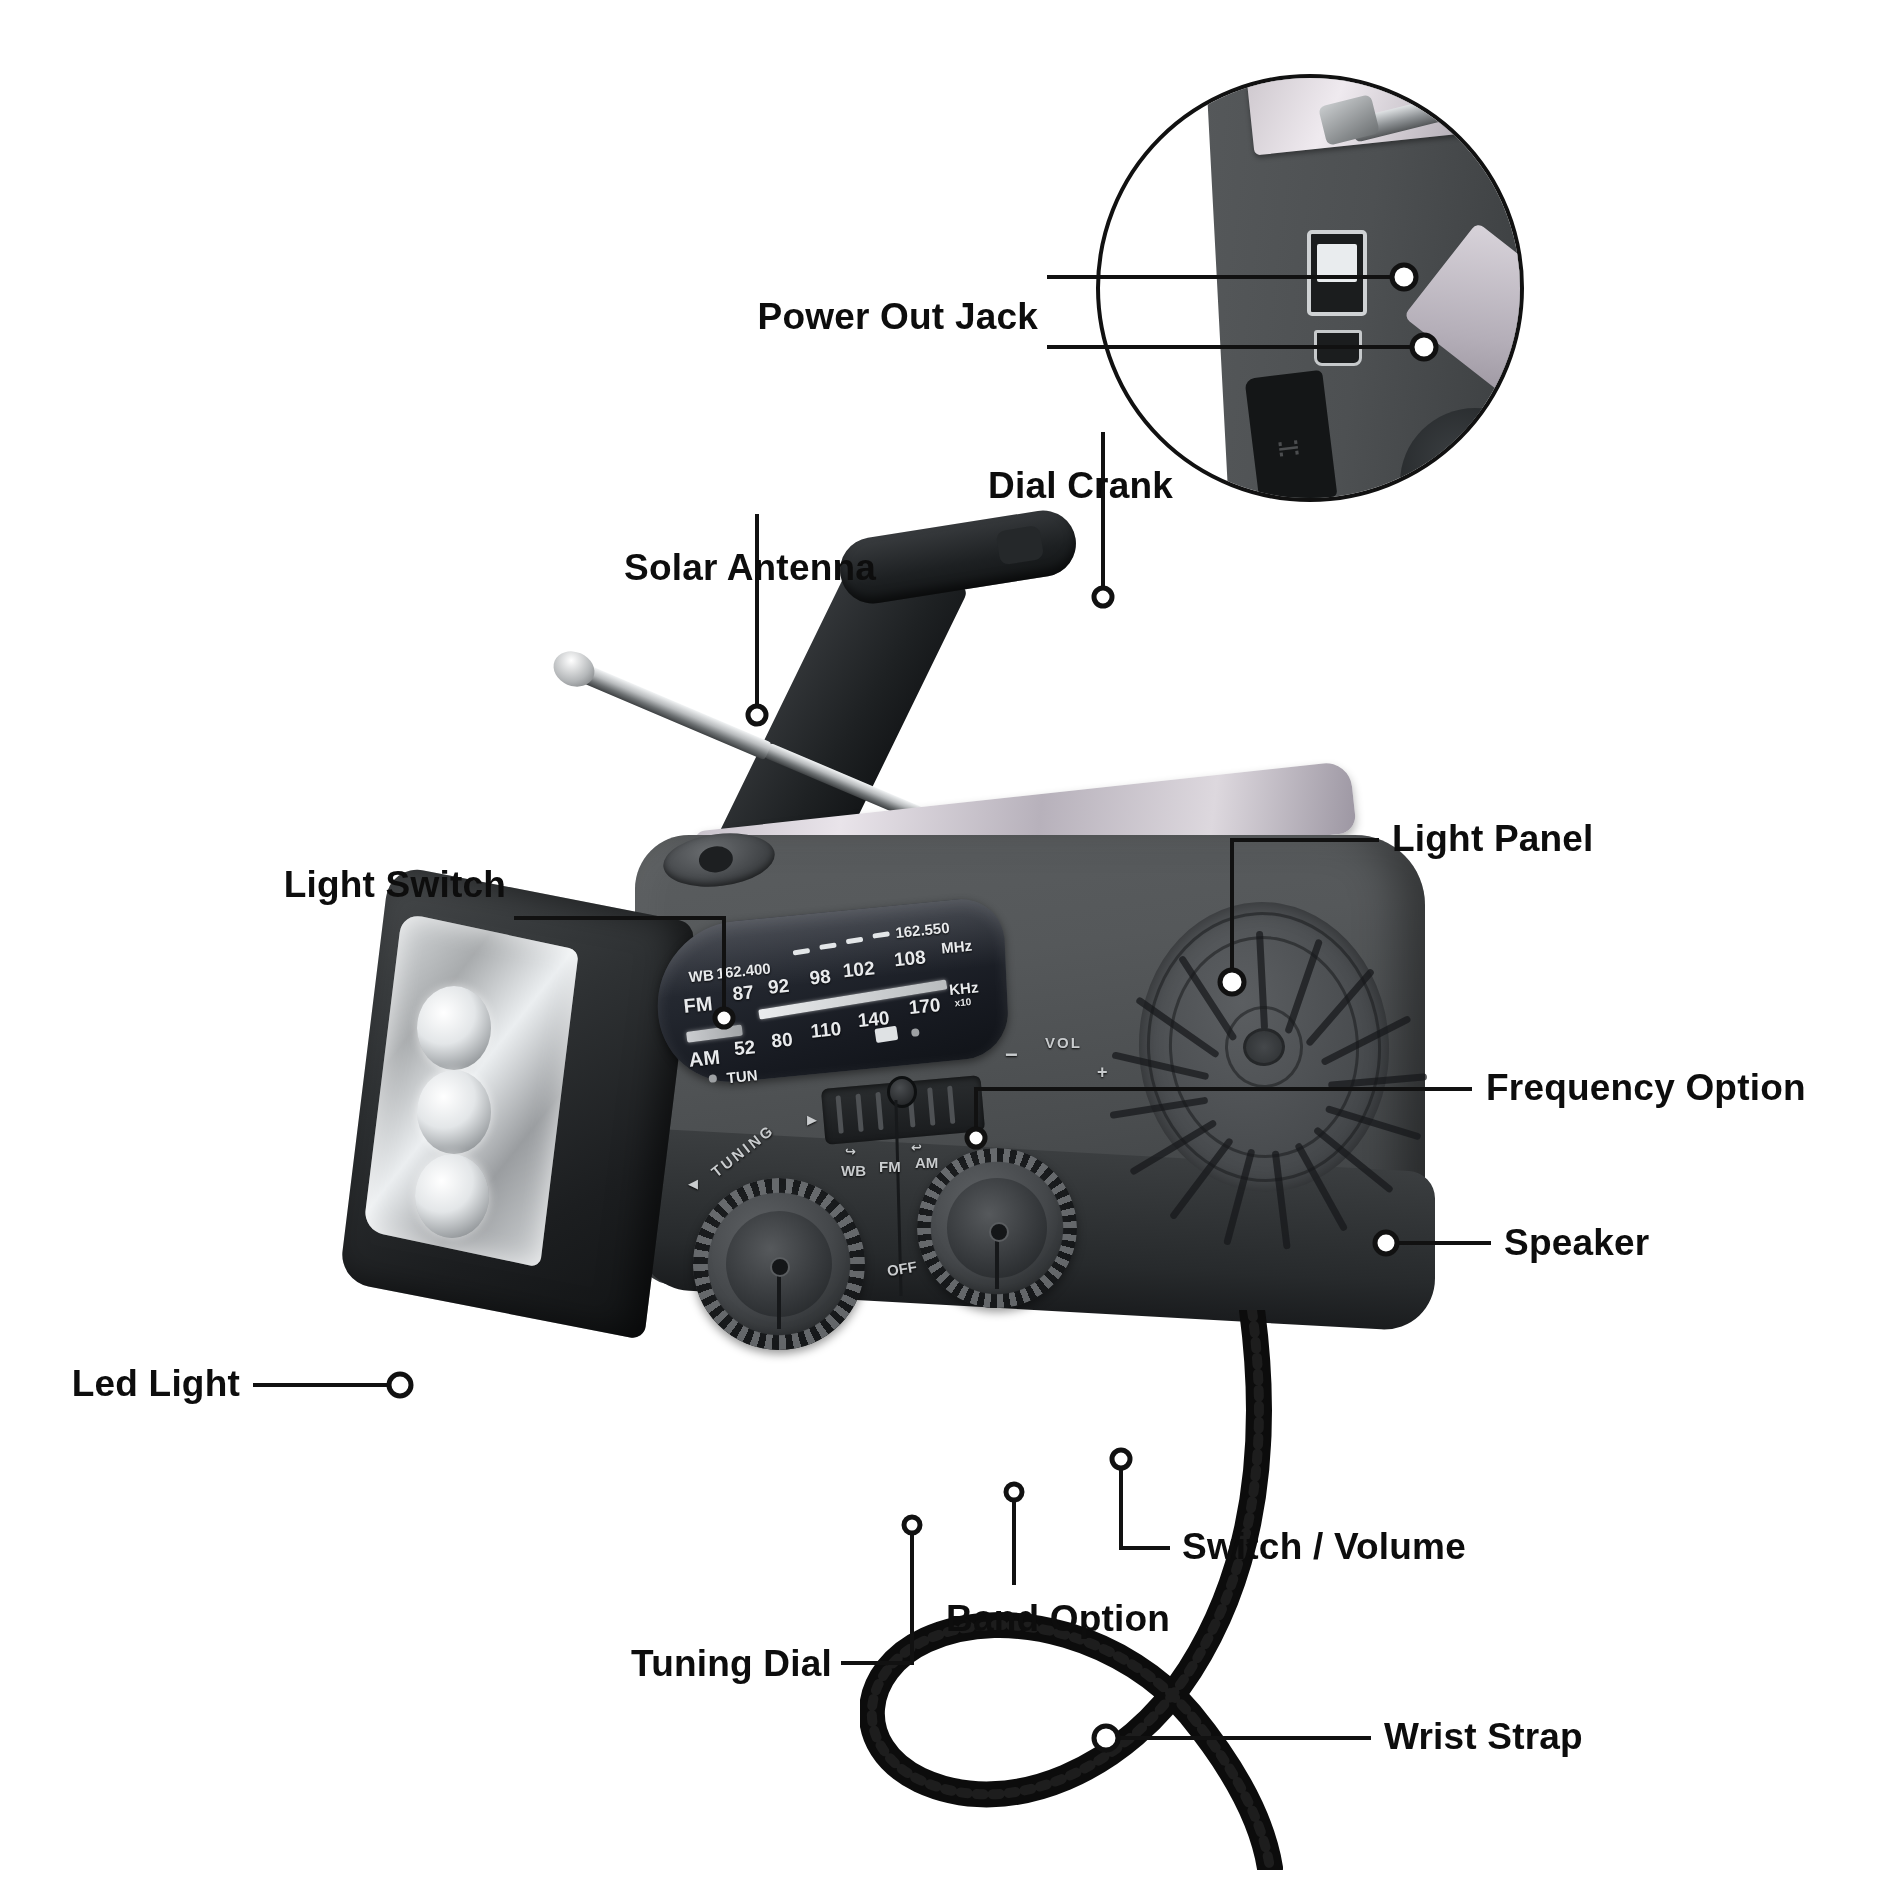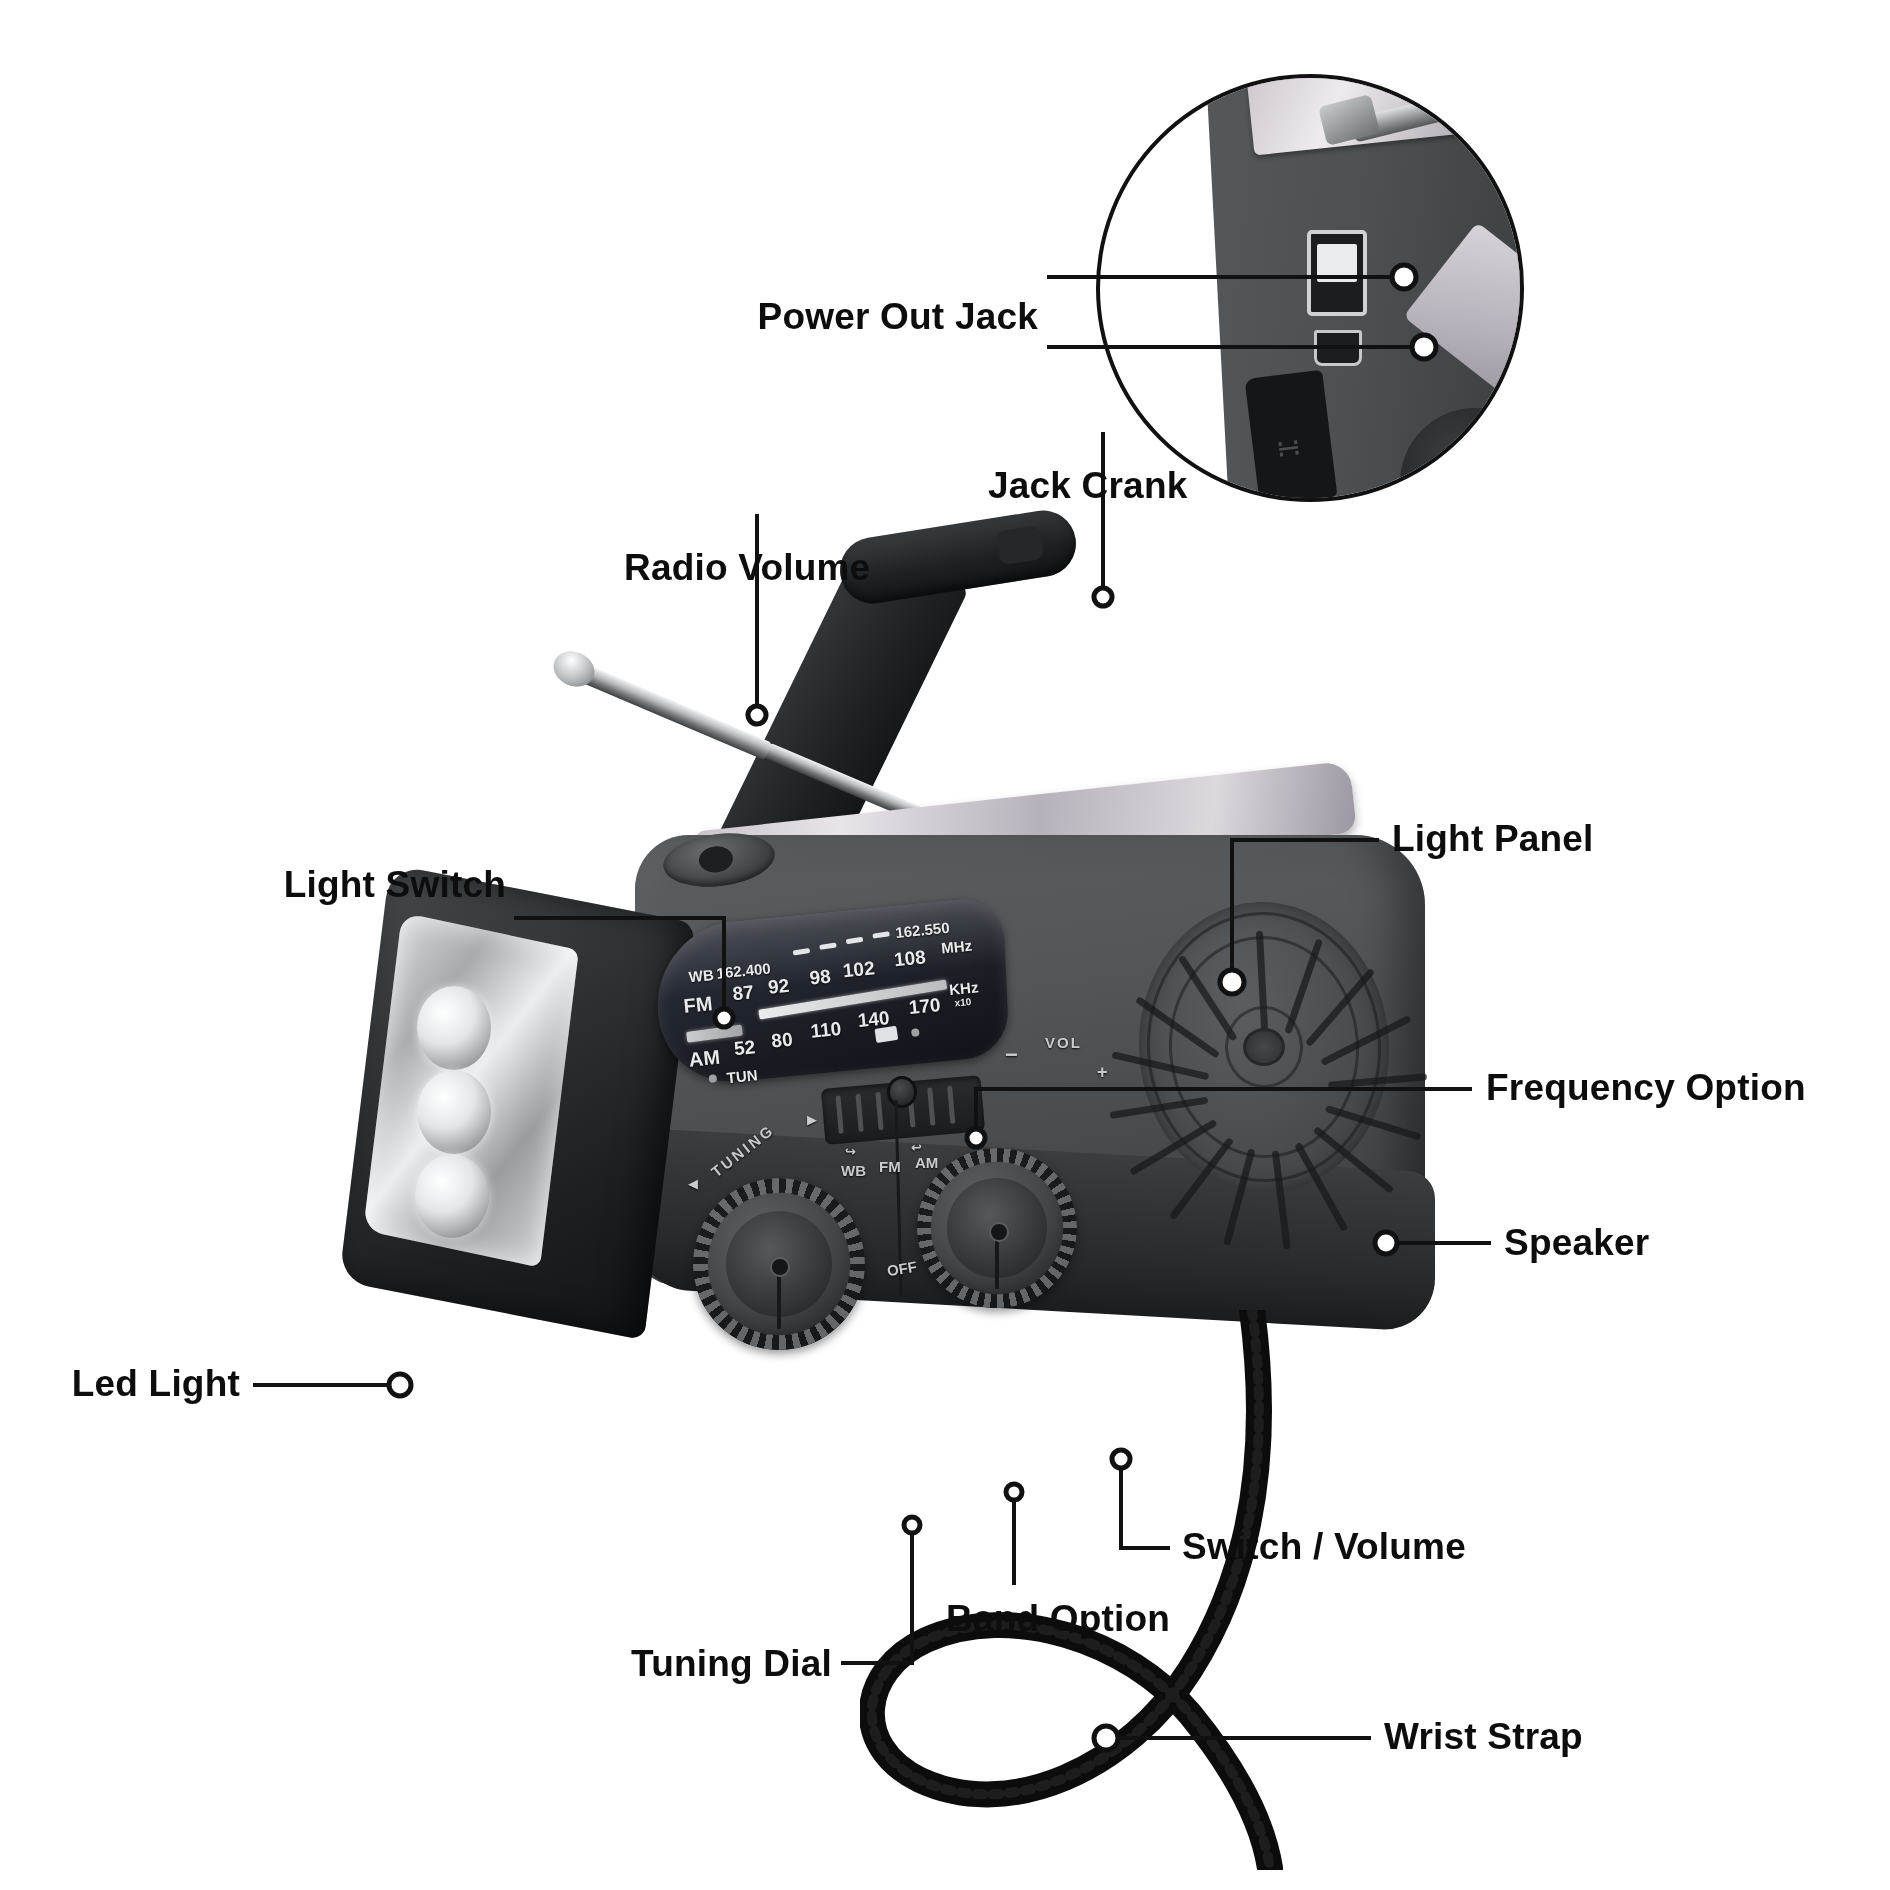--- a/index.html
+++ b/index.html
@@ -372,23 +372,23 @@
       <circle cx="1121" cy="1459" r="9"></circle>
       <circle cx="1014" cy="1492" r="8"></circle>
       <circle cx="912" cy="1525" r="8"></circle>
       <circle cx="1106" cy="1738" r="12"></circle>
     </g>
   </svg>
 
   <div class="lbl r" style="left:648px;top:258px;width:390px;margin-top:40px;">Power Out Jack</div>
 
 
-  <div class="lbl" style="left:988px;top:467px;">Jack Crank</div>
-
-  <div class="lbl" style="left:624px;top:549px;">Radio Volume</div>
+  <div class="lbl" style="left:988px;top:467px;">Dial Crank</div>
+
+  <div class="lbl" style="left:624px;top:549px;">Solar Antenna</div>
 
   <div class="lbl" style="left:1392px;top:820px;">Light Panel</div>
 
   <div class="lbl r" style="left:210px;top:866px;width:296px;">Light Switch</div>
 
   <div class="lbl" style="left:1486px;top:1069px;">Frequency Option</div>
 
   <div class="lbl" style="left:1504px;top:1224px;">Speaker</div>
 
   <div class="lbl r" style="left:40px;top:1365px;width:200px;">Led Light</div>

